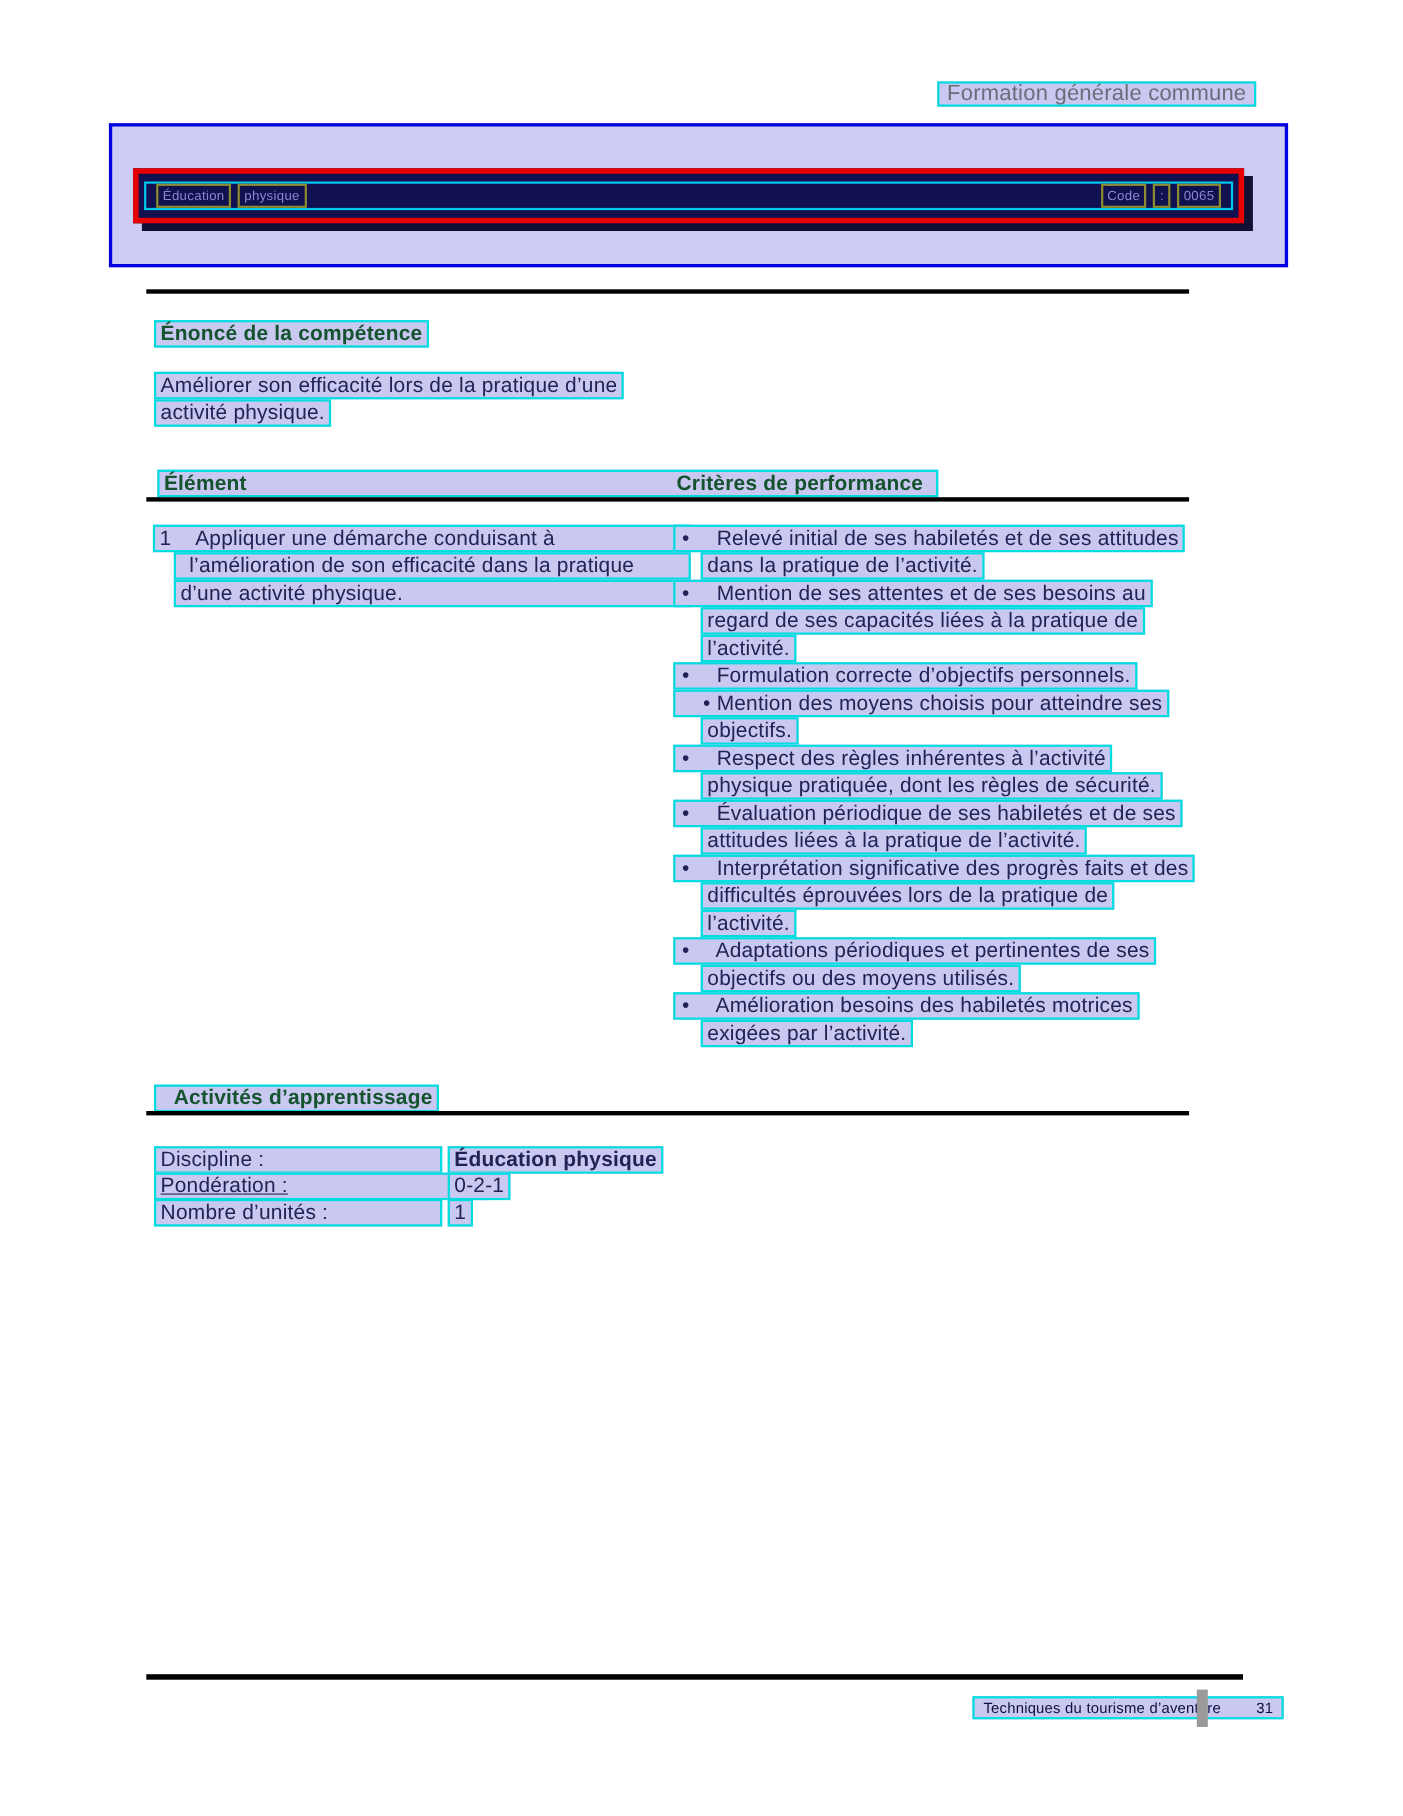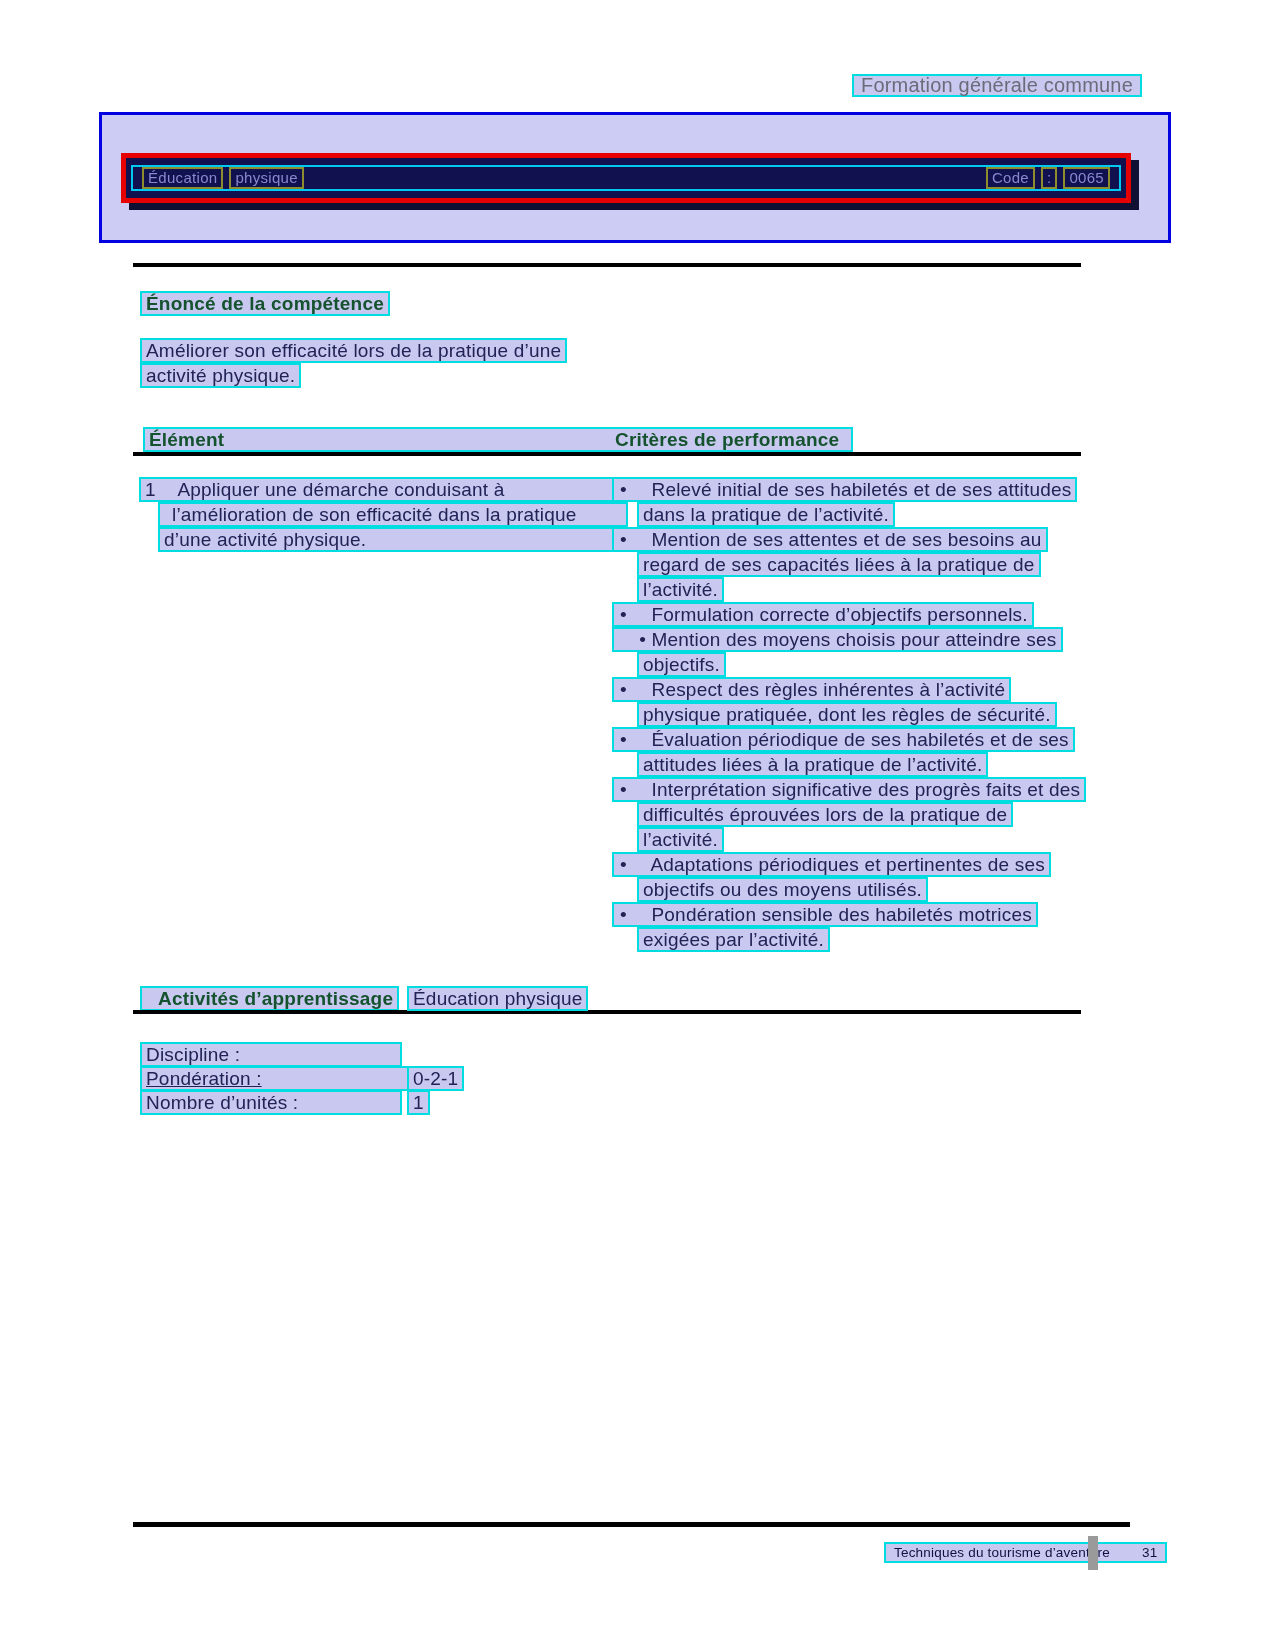--- a/index.html
+++ b/index.html
@@ -25,21 +25,21 @@
     background:#111150;border:5px solid #e60000;box-sizing:border-box;
     box-shadow:8px 7px 0 #101033;
   }
   .strip{
     position:absolute;left:5px;right:5px;top:50%;transform:translateY(-50%);
     height:26px;border:2px solid #00c8ee;box-sizing:border-box;
     display:flex;align-items:center;justify-content:space-between;padding:0 6px;
   }
   .wgroup{display:flex;align-items:center;}
   .wbox{
-    border:2px solid #8d8d2d;color:#8888d0;font-size:15px;line-height:18px;
+    border:2px solid #8d8d2d;color:#8888d0;font-size:12px;line-height:18px;
     padding:0 4px;margin:4px 3px;white-space:nowrap;letter-spacing:.3px;
   }
   
   .bighead{font-size:22px;color:#1b1b1b;letter-spacing:.5px;}
   
   .blt{display:inline-block;width:26px;padding-left:2px;color:#222255;}
   .num{display:inline-block;width:28px;}
   .cont{padding-left:4px;}
   
   .footer-box{
@@ -136,29 +136,29 @@
   <span class="hl line cont" style="left:637px;top:827px;">l’activité.</span>
 
   <span class="hl line" style="left:612px;top:852px;">
     <span class="blt">•</span>
     <span>Adaptations périodiques et pertinentes de ses</span>
   </span>
   <span class="hl line cont" style="left:637px;top:877px;">objectifs ou des moyens utilisés.</span>
 
   <span class="hl line" style="left:612px;top:902px;">
     <span class="blt">•</span>
-    <span>Pondération sensible des habiletés motrices</span>
+    <span>Amélioration besoins des habiletés motrices</span>
   </span>
   <span class="hl line cont" style="left:637px;top:927px;">exigées par l’activité.</span>
 
   <span class="hl line bold" style="left:140px;top:986px;padding-left:16px;">Activités d’apprentissage</span>
   <div class="rule" style="left:133px;top:1010px;width:948px;height:4px;"></div>
 
   <span class="hl line" style="left:140px;top:1042px;width:262px;">Discipline :</span>
-  <span class="hl line" style="left:407px;top:986px;">Éducation physique</span>
+  <span class="hl line" style="left:407px;top:1042px;font-weight:bold;">Éducation physique</span>
 
   <span class="hl line" style="left:140px;top:1066px;width:304px;text-decoration:underline;">Pondération :</span>
   <span class="hl line" style="left:407px;top:1066px;">0-2-1</span>
 
   <span class="hl line" style="left:140px;top:1090px;width:262px;">Nombre d’unités :</span>
   <span class="hl line" style="left:407px;top:1090px;">1</span>
 
   <div class="rule" style="left:133px;top:1522px;width:997px;height:5px;"></div>
   <div class="footer-box">
     <span>Techniques du tourisme d’aventure</span>

